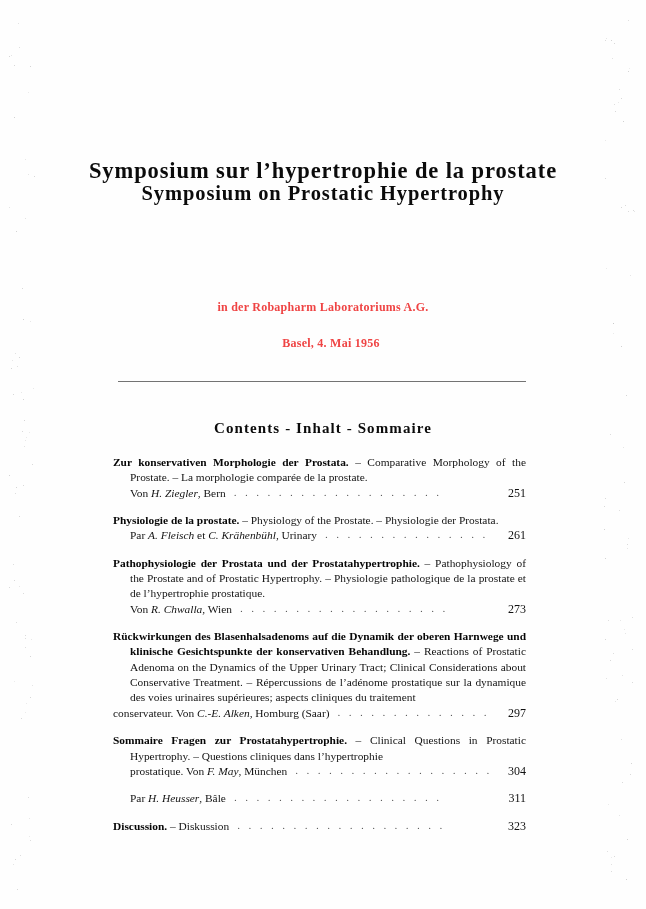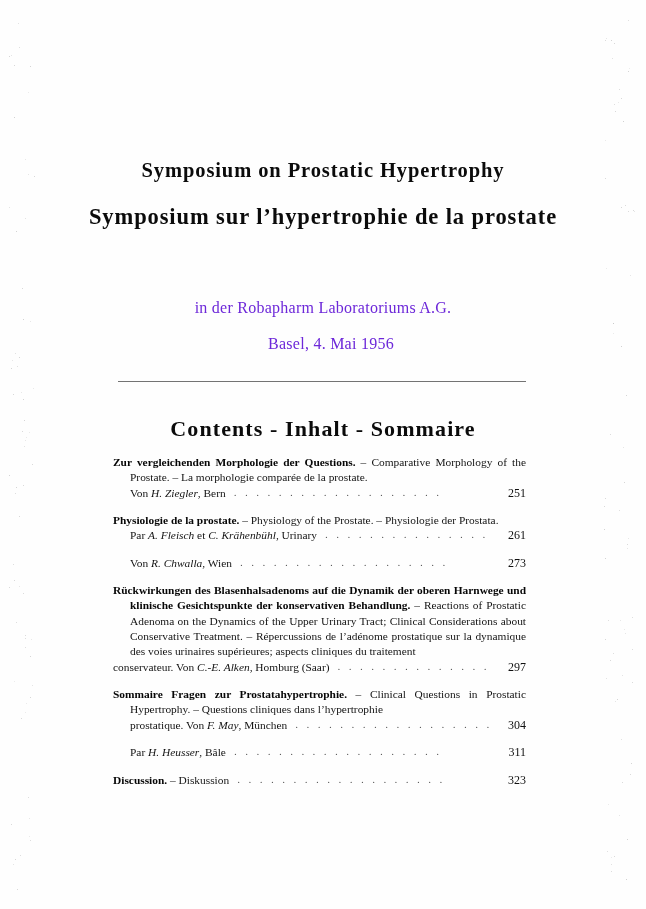--- a/index.html
+++ b/index.html
@@ -56,25 +56,25 @@
 
   
   .venue-block {
     position: absolute;
     left: 0;
     right: 0;
     top: 301px;
     text-align: center;
   }
   .venue-line {
-    font-weight: normal;
-    font-size: 16px;
+    font-weight: bold;
+    font-size: 12px;
     line-height: 13px;
     letter-spacing: 0.25px;
-    color: #6d28d9;
+    color: #ef4444;
   }
   .venue-date {
     margin-top: 23px;
     padding-left: 16px;
   }
 
   
   .divider {
     position: absolute;
     left: 118px;
@@ -86,21 +86,21 @@
   }
 
   
   .contents-heading {
     position: absolute;
     left: 0;
     right: 0;
     top: 420px;
     text-align: center;
     font-weight: bold;
-    font-size: 22px;
+    font-size: 15px;
     line-height: 17px;
     letter-spacing: 1.1px;
     color: #0b0b0b;
   }
 
   
   .toc {
     position: absolute;
     left: 113px;
     top: 455px;
@@ -174,58 +174,61 @@
     background: #b9b9b9;
     opacity: 0.5;
   }
 </style>
 </head>
 <body>
 
 <div class="page">
 
   <div class="title-block">
+    <div class="title-line title-3">Symposium sur l’hypertrophie de la prostate</div>
     <div class="title-line title-2">Symposium on Prostatic  Hypertrophy</div>
-    <div class="title-line title-3">Symposium sur l’hypertrophie de la prostate</div>
   </div>
 
   <div class="venue-block">
     <div class="venue-line">in der Robapharm Laboratoriums A.G.</div>
     <div class="venue-line venue-date">Basel, 4. Mai 1956</div>
   </div>
 
   <div class="divider"></div>
 
   <div class="contents-heading">Contents - Inhalt - Sommaire</div>
 
   <div class="toc">
 
     <div class="toc-entry">
       <div class="toc-body">
-        <b>Zur vergleichenden Morphologie der Questions.</b><span> – Comparative Morphology of the Prostate. – La morphologie comparée de la prostate.</span>
+        <b>Zur konservativen Morphologie der Prostata.</b><span> – Comparative Morphology of the Prostate. – La morphologie comparée de la prostate.</span>
       </div>
       <div class="toc-lastline">
         <span class="lead-text"><span>Von </span><i>H. Ziegler</i><span>, Bern</span></span>
         <span class="toc-dots">...................</span>
         <span class="toc-page">251</span>
       </div>
     </div>
 
     <div class="toc-entry">
       <div class="toc-body">
         <b>Physiologie de la prostate.</b><span> – Physiology of the Prostate. – Physiologie der Prostata.</span>
       </div>
       <div class="toc-lastline">
         <span class="lead-text"><span> Par </span><i>A. Fleisch</i><span> et </span><i>C. Krähenbühl</i><span>, Urinary</span></span>
         <span class="toc-dots">...................</span>
         <span class="toc-page">261</span>
       </div>
     </div>
 
     <div class="toc-entry">
+      <div class="toc-body">
+        <b>Pathophysiologie der Prostata und der Prostatahypertrophie.</b><span> – Pathophysiology of the Prostate and of Prostatic Hypertrophy. – Physiologie pathologique de la prostate et de l’hypertrophie prostatique.</span>
+      </div>
       <div class="toc-lastline">
         <span class="lead-text"><span>Von </span><i>R. Chwalla</i><span>, Wien</span></span>
         <span class="toc-dots">...................</span>
         <span class="toc-page">273</span>
       </div>
     </div>
 
     <div class="toc-entry">
       <div class="toc-body">
         <b>Rückwirkungen des Blasenhalsadenoms auf die Dynamik der oberen Harnwege und klinische Gesichtspunkte der konservativen Behandlung.</b><span> – Reactions of Prostatic Adenoma on the Dynamics of the Upper Urinary Tract; Clinical Considerations about Conservative Treatment. – Répercussions de l’adénome prostatique sur la dynamique des voies urinaires supérieures; aspects cliniques du traitement</span>

